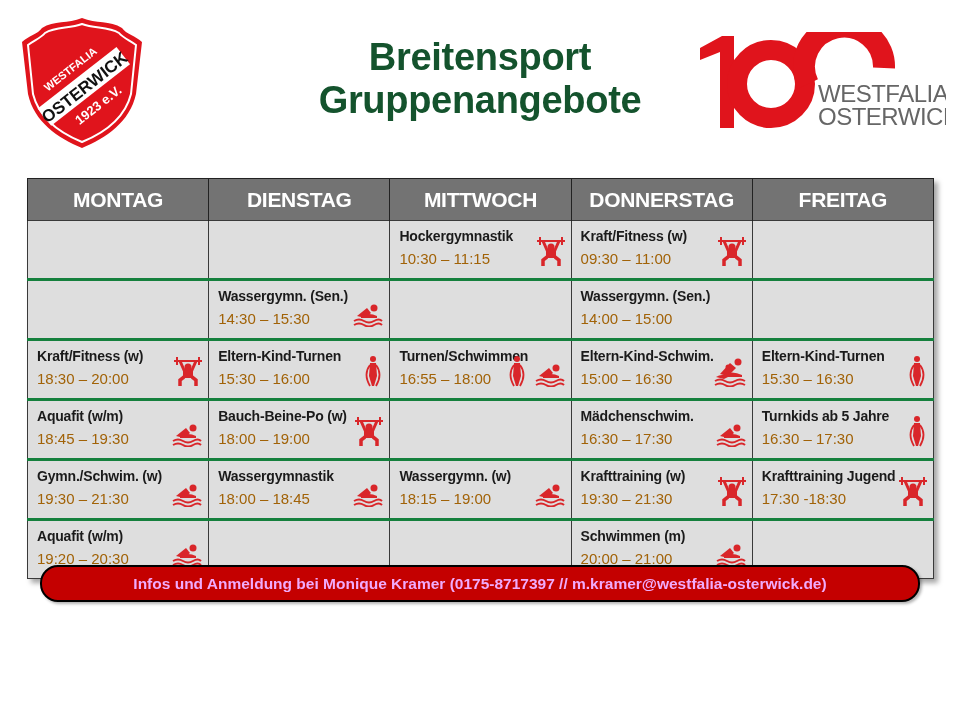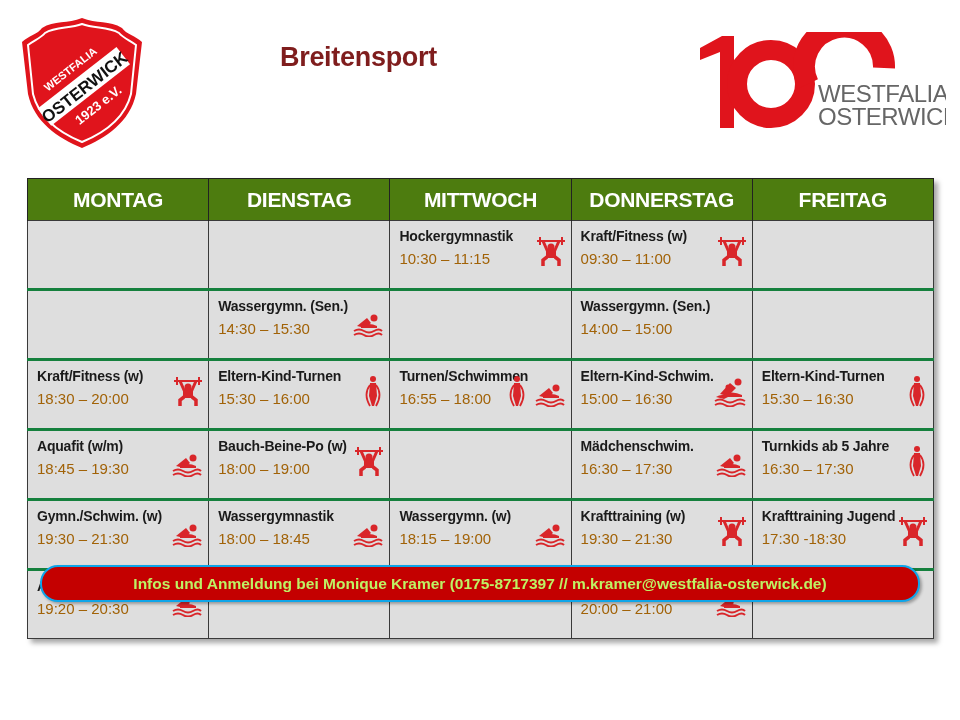--- a/index.html
+++ b/index.html
@@ -3,48 +3,48 @@
   <meta charset="utf-8">
   <style>
     html, body { margin: 0; padding: 0; }
     body {
       width: 960px; height: 720px; background: #ffffff; position: relative; overflow: hidden;
       font-family: "Liberation Sans", "DejaVu Sans", sans-serif;
     }
     .logo-left { position: absolute; left: 18px; top: 14px; width: 128px; height: 136px; }
     .logo-right { position: absolute; left: 696px; top: 32px; width: 250px; height: 100px; }
     .title {
-      position: absolute; left: 280px; top: 36px; width: 400px; 
-      font-weight: bold; font-size: 27px; line-height: 43px; color: #7f1d1d;
+      position: absolute; left: 280px; top: 36px; width: 400px; text-align: center;
+      font-weight: bold; font-size: 38px; line-height: 43px; color: #14532d;
       font-family: "Liberation Sans", "DejaVu Sans", sans-serif; letter-spacing: -0.3px;
     }
     .table-wrap {
       position: absolute; left: 27px; top: 178px; width: 907px;
       box-shadow: 4px 4px 5px rgba(0,0,0,0.35);
     }
     table { border-collapse: collapse; width: 907px; table-layout: fixed; }
     th {
-      background: #4d7c0f; color: #ffffff; height: 41px; font-size: 21px; font-weight: bold;
+      background: #737373; color: #ffffff; height: 41px; font-size: 21px; font-weight: bold;
       border-left: 1px solid #222; border-right: 1px solid #222; border-top: 1px solid #222;
       padding: 0; text-align: center; letter-spacing: -0.3px;
     }
     td {
       background: #dedede; border: 1px solid #3a3a3a; height: 53px; padding: 0; vertical-align: top;
       position: relative;
     }
     tr.sep td { border-top: 3px solid #15803d; }
-    .cell { position: relative; height: 67px; }
+    .cell { position: relative; height: 57px; }
     .name { position: absolute; left: 9px; top: 7px; font-size: 14px; font-weight: bold; color: #1a1a1a; white-space: nowrap; letter-spacing: -0.2px; }
     .time { position: absolute; left: 9px; top: 29px; font-size: 15px; color: #a16207; white-space: nowrap; }
     .icons { position: absolute; right: 6px; top: 14px; display: flex; gap: 8px; align-items: flex-end; height: 36px; }
     .icon { display: inline-block; }
     .footer {
       position: absolute; left: 40px; top: 565px; width: 880px; height: 37px;
-      background: #c40000; border: 2px solid #0ea5e9; border-radius: 18px; box-sizing: border-box;
-      color: #bef264; font-weight: bold; font-size: 15.5px; text-align: center; line-height: 33px;
+      background: #c40000; border: 2px solid #000000; border-radius: 18px; box-sizing: border-box;
+      color: #f0abfc; font-weight: bold; font-size: 15.5px; text-align: center; line-height: 33px;
       box-shadow: 2px 2px 3px rgba(0,0,0,0.3); white-space: nowrap;
     }
   </style>
 </head>
 <body>
 
 <div class="logo-left">
   <svg width="128" height="136" viewBox="0 0 128 136">
     <path d="M64 4 C78 10 92 6 104 14 C108 20 118 22 124 28 L118 80 C112 108 88 124 64 134 C40 124 16 108 10 80 L4 28 C10 22 20 20 24 14 C36 6 50 10 64 4 Z" fill="#e0141c"></path>
     <path d="M64 10 C77 15 90 12 101 19 C105 24 113 27 118 31 L113 80 C107 104 86 119 64 128 C42 119 21 104 15 80 L10 31 C15 27 23 24 27 19 C38 12 51 15 64 10 Z" fill="none" stroke="#fff" stroke-width="2"></path>
@@ -52,20 +52,21 @@
       <rect x="14" y="62" width="100" height="22" fill="#fff"></rect>
       <text x="64" y="80" text-anchor="middle" font-family="Liberation Sans, sans-serif" font-weight="bold" font-size="17" fill="#111">OSTERWICK</text>
       <text x="64" y="55" text-anchor="middle" font-family="Liberation Sans, sans-serif" font-weight="bold" font-size="11" fill="#fff">WESTFALIA</text>
       <text x="64" y="101" text-anchor="middle" font-family="Liberation Sans, sans-serif" font-weight="bold" font-size="13" fill="#fff">1923 e.V.</text>
     </g>
   </svg>
 </div>
 
 <div class="title">
   <div>Breitensport</div>
+  <div>Gruppenangebote</div>
 </div>
 
 <div class="logo-right">
   <svg width="250" height="100" viewBox="0 0 250 100">
     <path d="M4 16 L26 4 L38 4 L38 96 L24 96 L24 20 L4 28 Z" fill="#e0141c"></path>
     <circle cx="75" cy="52" r="34" fill="none" stroke="#e0141c" stroke-width="20"></circle>
     <path d="M112 52 A40 40 0 1 1 188 36" fill="none" stroke="#e0141c" stroke-width="22"></path>
     <text x="122" y="70" font-family="Liberation Sans, sans-serif" font-size="24" fill="#666" letter-spacing="-0.5">WESTFALIA</text>
     <text x="122" y="93" font-family="Liberation Sans, sans-serif" font-size="24" fill="#666" letter-spacing="-0.5">OSTERWICK</text>
   </svg>

